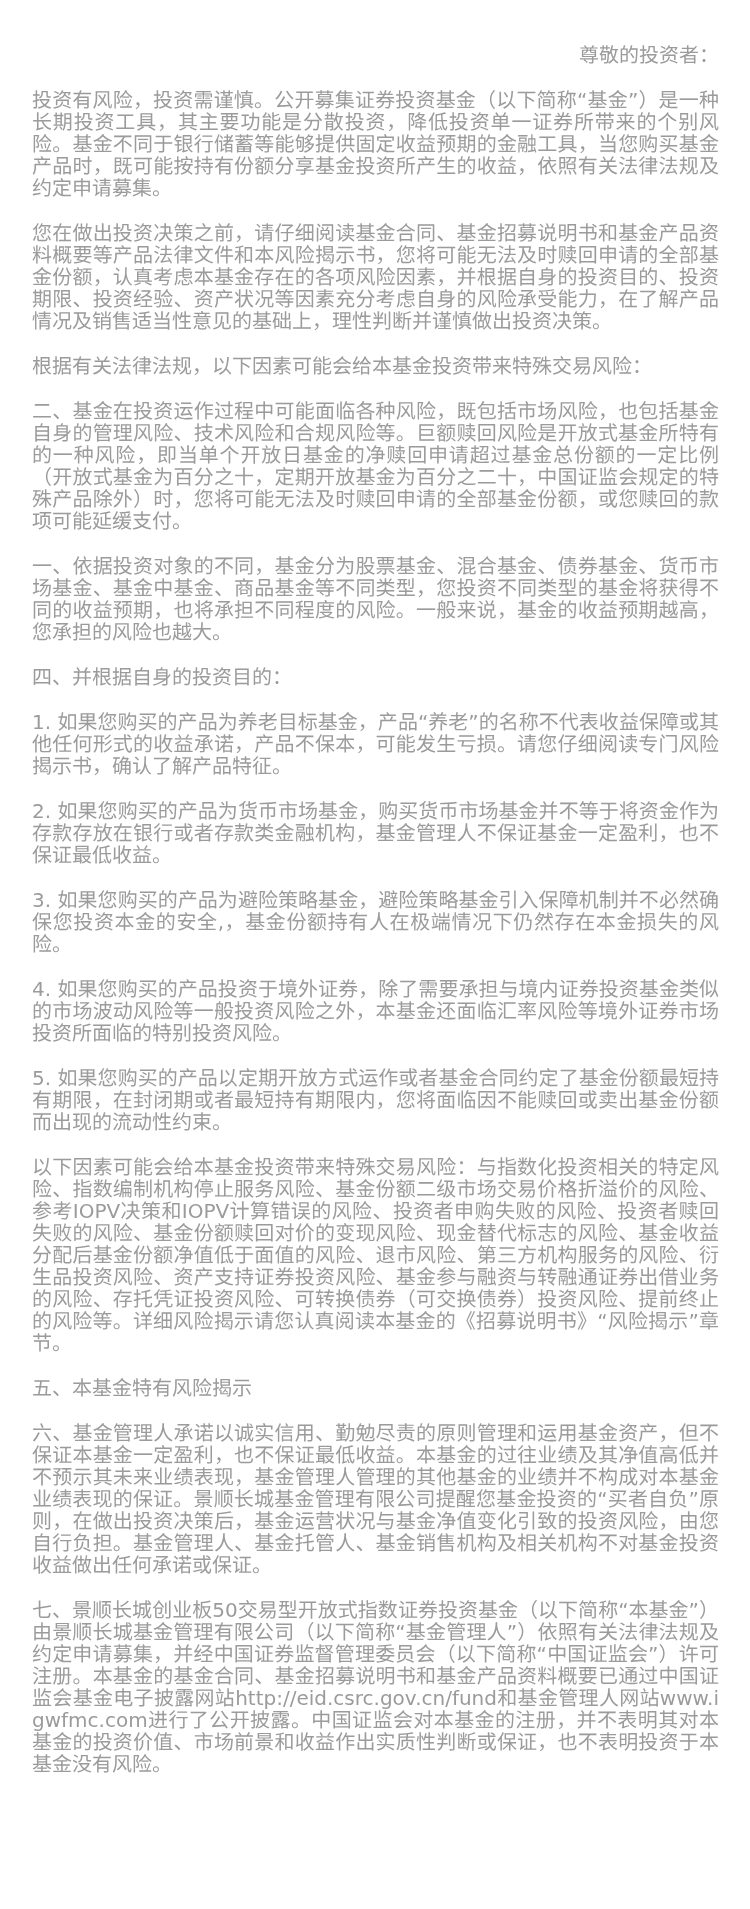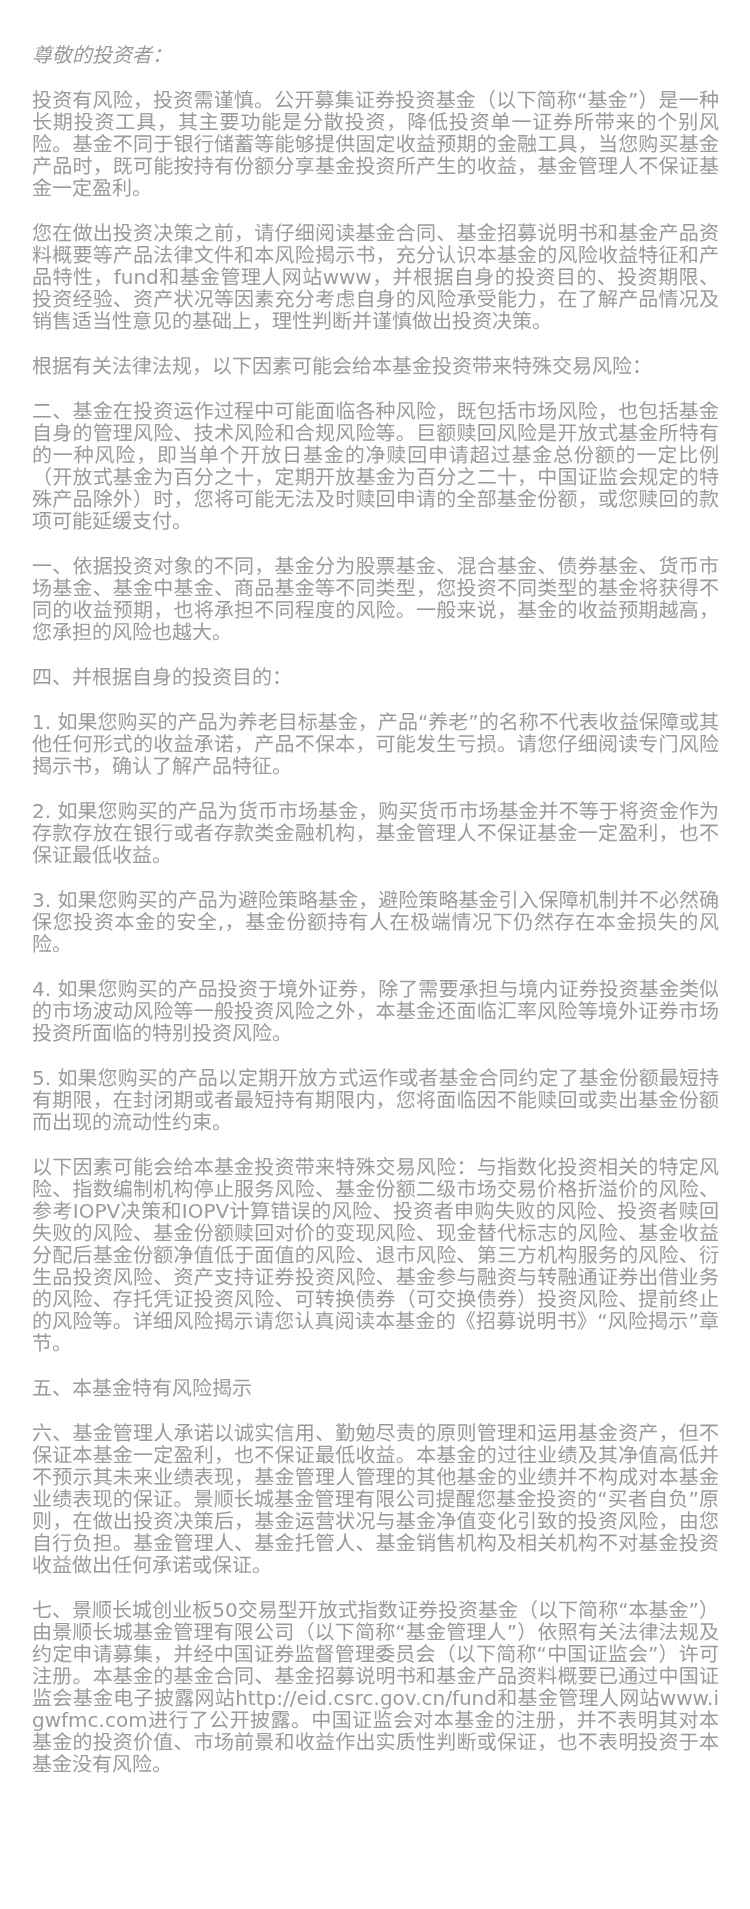--- a/index.html
+++ b/index.html
@@ -26,31 +26,30 @@
     text-justify: inter-ideograph;
     word-break: break-all;
   }
   .doc p {
     margin: 0 0 23px 0;
   }
   .doc p:last-child {
     margin-bottom: 12px;
   }
   .doc .salutation {
-    text-align: left;
-    font-style: italic;
+    text-align: right;
   }
 </style>
 </head>
 <body>
 
 <div class="doc">
   <p class="salutation">尊敬的投资者：</p>
-  <p>投资有风险，投资需谨慎。公开募集证券投资基金（以下简称“基金”）是一种长期投资工具，其主要功能是分散投资，降低投资单一证券所带来的个别风险。基金不同于银行储蓄等能够提供固定收益预期的金融工具，当您购买基金产品时，既可能按持有份额分享基金投资所产生的收益，基金管理人不保证基金一定盈利。</p>
-  <p>您在做出投资决策之前，请仔细阅读基金合同、基金招募说明书和基金产品资料概要等产品法律文件和本风险揭示书，充分认识本基金的风险收益特征和产品特性，fund和基金管理人网站www，并根据自身的投资目的、投资期限、投资经验、资产状况等因素充分考虑自身的风险承受能力，在了解产品情况及销售适当性意见的基础上，理性判断并谨慎做出投资决策。</p>
+  <p>投资有风险，投资需谨慎。公开募集证券投资基金（以下简称“基金”）是一种长期投资工具，其主要功能是分散投资，降低投资单一证券所带来的个别风险。基金不同于银行储蓄等能够提供固定收益预期的金融工具，当您购买基金产品时，既可能按持有份额分享基金投资所产生的收益，依照有关法律法规及约定申请募集。</p>
+  <p>您在做出投资决策之前，请仔细阅读基金合同、基金招募说明书和基金产品资料概要等产品法律文件和本风险揭示书，您将可能无法及时赎回申请的全部基金份额，认真考虑本基金存在的各项风险因素，并根据自身的投资目的、投资期限、投资经验、资产状况等因素充分考虑自身的风险承受能力，在了解产品情况及销售适当性意见的基础上，理性判断并谨慎做出投资决策。</p>
   <p>根据有关法律法规，以下因素可能会给本基金投资带来特殊交易风险：</p>
   <p>二、基金在投资运作过程中可能面临各种风险，既包括市场风险，也包括基金自身的管理风险、技术风险和合规风险等。巨额赎回风险是开放式基金所特有的一种风险，即当单个开放日基金的净赎回申请超过基金总份额的一定比例（开放式基金为百分之十，定期开放基金为百分之二十，中国证监会规定的特殊产品除外）时，您将可能无法及时赎回申请的全部基金份额，或您赎回的款项可能延缓支付。</p>
   <p>一、依据投资对象的不同，基金分为股票基金、混合基金、债券基金、货币市场基金、基金中基金、商品基金等不同类型，您投资不同类型的基金将获得不同的收益预期，也将承担不同程度的风险。一般来说，基金的收益预期越高，您承担的风险也越大。</p>
   <p>四、并根据自身的投资目的：</p>
   <p>1. 如果您购买的产品为养老目标基金，产品“养老”的名称不代表收益保障或其他任何形式的收益承诺，产品不保本，可能发生亏损。请您仔细阅读专门风险揭示书，确认了解产品特征。</p>
   <p>2. 如果您购买的产品为货币市场基金，购买货币市场基金并不等于将资金作为存款存放在银行或者存款类金融机构，基金管理人不保证基金一定盈利，也不保证最低收益。</p>
   <p>3. 如果您购买的产品为避险策略基金，避险策略基金引入保障机制并不必然确保您投资本金的安全,，基金份额持有人在极端情况下仍然存在本金损失的风险。</p>
   <p>4. 如果您购买的产品投资于境外证券，除了需要承担与境内证券投资基金类似的市场波动风险等一般投资风险之外，本基金还面临汇率风险等境外证券市场投资所面临的特别投资风险。</p>
   <p>5. 如果您购买的产品以定期开放方式运作或者基金合同约定了基金份额最短持有期限，在封闭期或者最短持有期限内，您将面临因不能赎回或卖出基金份额而出现的流动性约束。</p>
   <p>以下因素可能会给本基金投资带来特殊交易风险：与指数化投资相关的特定风险、指数编制机构停止服务风险、基金份额二级市场交易价格折溢价的风险、参考IOPV决策和IOPV计算错误的风险、投资者申购失败的风险、投资者赎回失败的风险、基金份额赎回对价的变现风险、现金替代标志的风险、基金收益分配后基金份额净值低于面值的风险、退市风险、第三方机构服务的风险、衍生品投资风险、资产支持证券投资风险、基金参与融资与转融通证券出借业务的风险、存托凭证投资风险、可转换债券（可交换债券）投资风险、提前终止的风险等。详细风险揭示请您认真阅读本基金的《招募说明书》“风险揭示”章节。</p>

